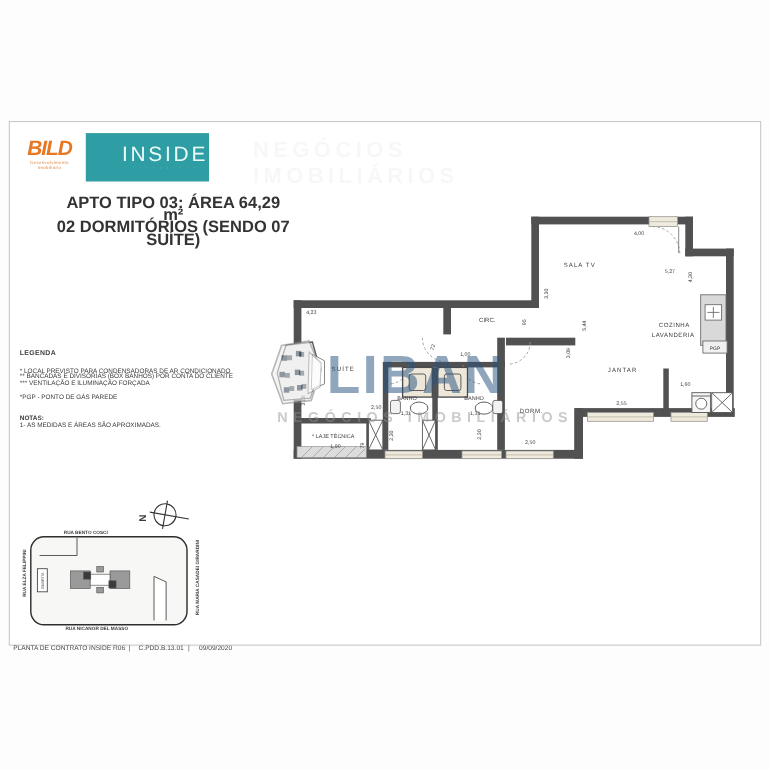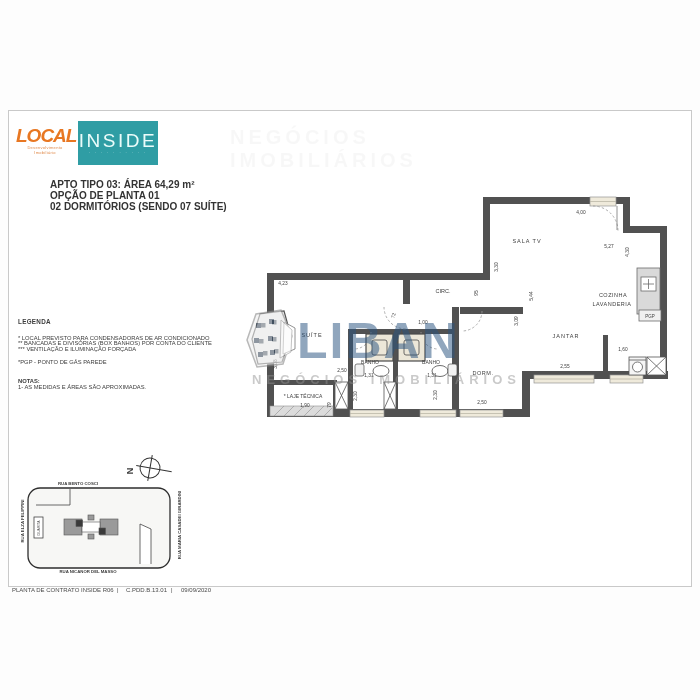--- a/index.html
+++ b/index.html
@@ -19,30 +19,30 @@
   .bild{left:16px;top:126px;width:58px;text-align:center;}
   .bild .word{
     font-weight:900;font-style:italic;font-size:19px;letter-spacing:-1px;
     color:#e87722;line-height:19px;
   }
   .bild .sub{font-size:4px;color:#e08a4a;line-height:5px;letter-spacing:.3px;}
   
   .inside{
     left:78px;top:121px;width:80px;height:44px;
     background:#2f9da4;display:flex;flex-direction:column;
-    align-items:center;justify-content:center;
+    align-items:center;justify-content:center;padding-left:32px;
   }
   .inside .word{
     color:#eafcfa;font-weight:300;font-size:19px;letter-spacing:2.5px;line-height:20px;
   }
   .inside .sub{color:rgba(255,255,255,.75);font-size:3.5px;letter-spacing:2px;line-height:5px;}
   
   .title-block{
-    left:50px;top:179px;width:215px;
-    font-size:10px;font-weight:700;line-height:11.2px;color:#333;
+    left:50px;top:179px;width:215px;text-align:center;
+    font-size:15px;font-weight:700;line-height:11.2px;color:#333;
   }
   
   .legend{left:18px;top:318px;width:230px;font-size:5.8px;color:#3c3c3c;}
   .legend .hd{font-size:6.3px;font-weight:700;margin-bottom:11px;letter-spacing:.3px;}
   .legend .it{line-height:5.3px;}
   .legend .pgp{margin-top:7px;line-height:6px;}
   .legend .notas-hd{margin-top:13px;font-weight:700;line-height:6px;}
   .legend .nota{line-height:6px;}
   
   .wm-ghost{
@@ -63,35 +63,34 @@
   .footer span{position:absolute;top:0;white-space:nowrap;}
   .f1{left:12px;} .fs1{left:117px;} .f2{left:126px;} .fs2{left:171px;} .f3{left:181px;}
   svg text{font-family:"Liberation Sans",sans-serif;}
 </style>
 </head>
 <body>
 
 <div class="abs doc-frame"></div>
 
 <div class="abs bild">
-  <div class="word">LOCAL</div>
+  <div class="word">BILD</div>
   <div class="sub">Desenvolvimento</div>
   <div class="sub">Imobiliário</div>
 </div>
 
 <div class="abs inside">
   <div class="word">INSIDE</div>
   <div class="sub">· · · · · · · · · ·</div>
 </div>
 
 <div class="abs wm-ghost">NEGÓCIOS IMOBILIÁRIOS</div>
 
 <div class="abs title-block">
   <div>APTO TIPO 03: ÁREA 64,29 m²</div>
-  <div>OPÇÃO DE PLANTA 01</div>
   <div>02 DORMITÓRIOS (SENDO 07 SUÍTE)</div>
 </div>
 
 <div class="abs legend">
   <div class="hd">LEGENDA</div>
   <div class="it">*   LOCAL PREVISTO PARA CONDENSADORAS DE AR CONDICIONADO</div>
   <div class="it">**  BANCADAS E DIVISÓRIAS (BOX BANHOS) POR CONTA DO CLIENTE</div>
   <div class="it">*** VENTILAÇÃO E ILUMINAÇÃO FORÇADA</div>
   <div class="pgp">*PGP - PONTO DE GÁS PAREDE</div>
   <div class="notas-hd">NOTAS:</div>

